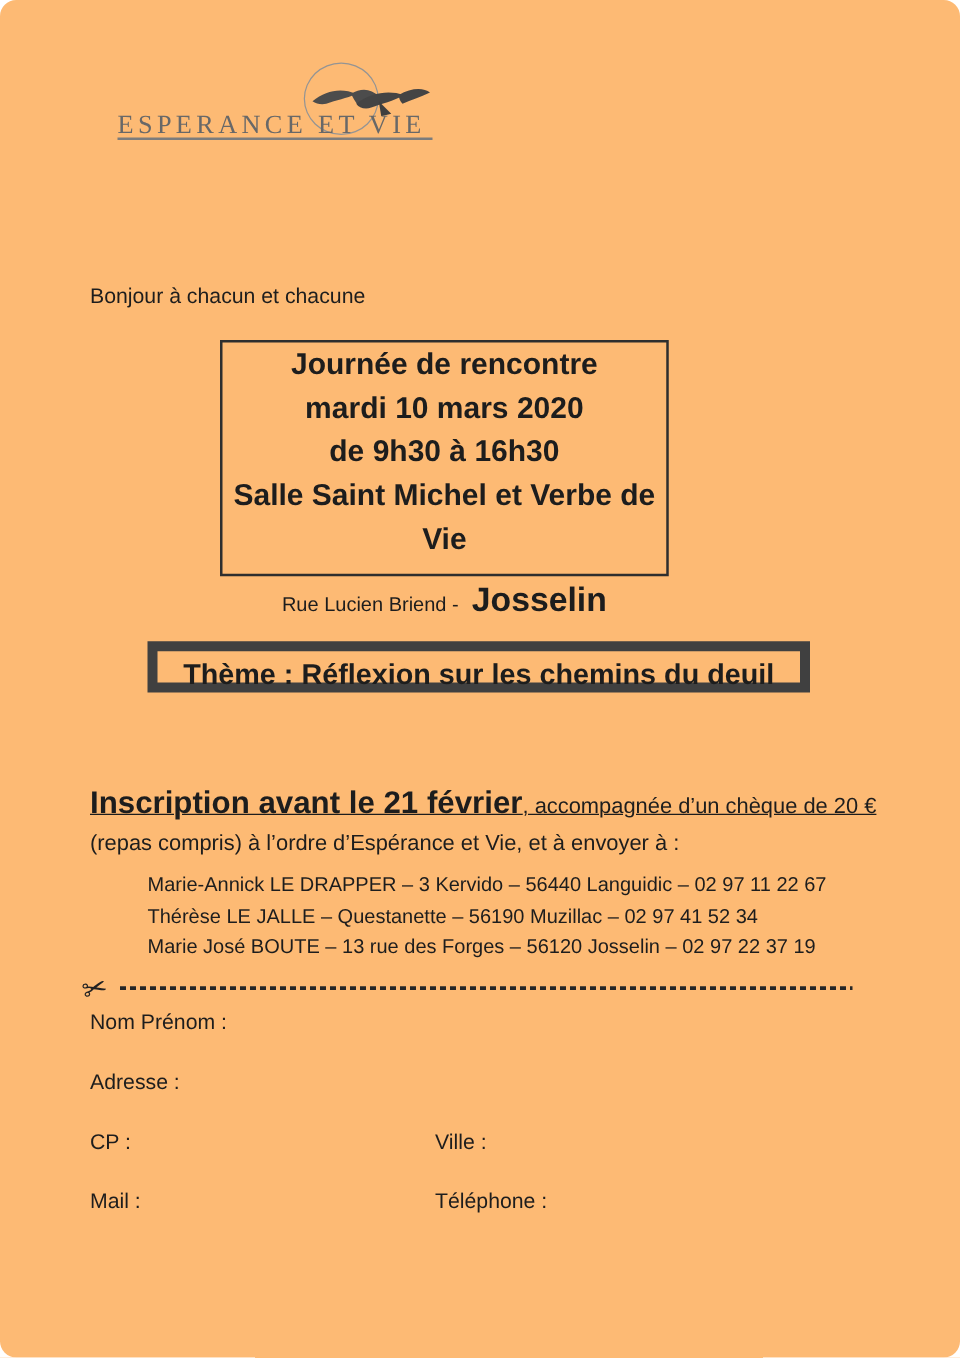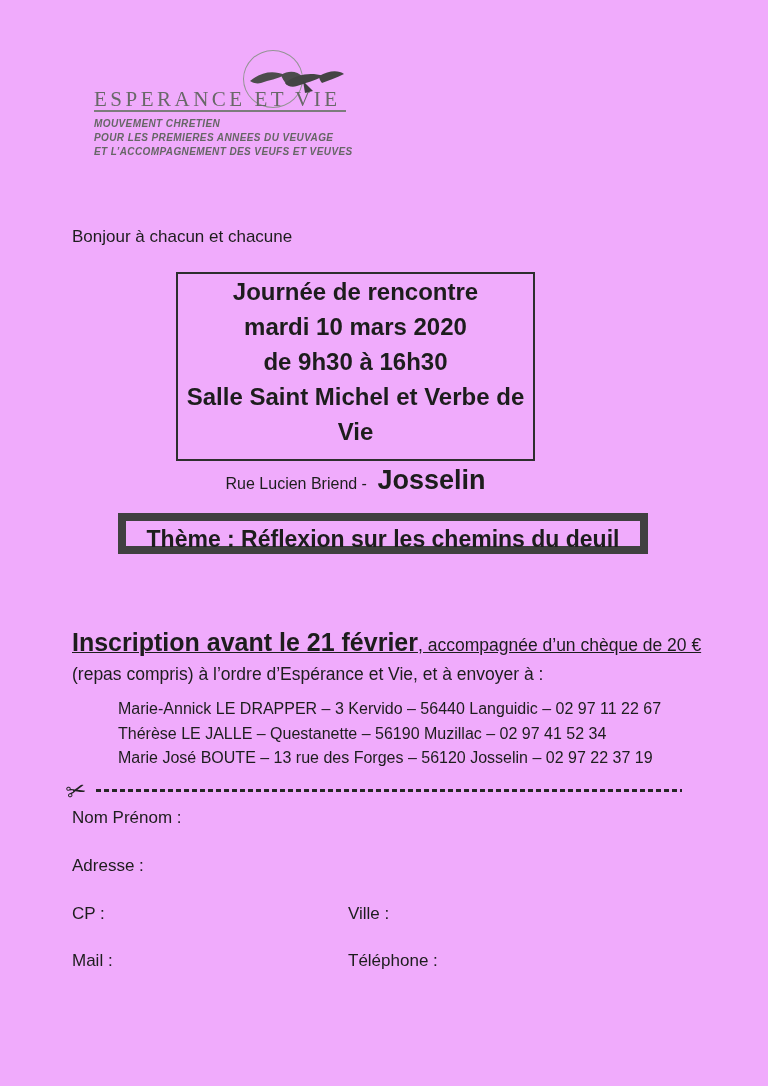--- a/index.html
+++ b/index.html
@@ -1,18 +1,18 @@
 <!DOCTYPE html>
 <html><head>
 <meta charset="utf-8">
 <style>
   html,body{margin:0;padding:0;background:#ffffff;}
   .page{
-    position:relative;width:768px;height:1086px;margin:0 auto;background:#f0abfc;
-    font-family:"Liberation Sans","DejaVu Sans",sans-serif;color:#1d1d1d;overflow:hidden;
+    position:relative;width:768px;height:1086px;margin:0 auto;background:#fdba74;
+    font-family:"Liberation Sans","DejaVu Sans",sans-serif;color:#1d1d1d;overflow:hidden;border-radius:13px;
   }
   
   .logo-circle{position:absolute;left:243px;top:50px;width:58px;height:56px;
     border:1.5px solid #949494;border-radius:50%;}
   .logo-birds{position:absolute;left:241px;top:57px;width:104px;height:40px;}
   .logo-name{position:absolute;left:94px;top:87px;width:300px;
     font-family:"Liberation Serif","DejaVu Serif",serif;font-size:21px;letter-spacing:3.5px;
     color:#686868;white-space:nowrap;}
   .logo-rule{position:absolute;left:94px;top:110px;width:252px;height:2px;background:#7c7c7c;}
   .logo-tagline{position:absolute;left:94px;top:117px;width:320px;
@@ -59,25 +59,20 @@
   <div class="logo-circle"></div>
   <svg class="logo-birds" viewBox="0 0 104 40" xmlns="http://www.w3.org/2000/svg">
     <path fill="#4c4c4c" d="M9 24 C20 15 32 13 44 18 C36 22 28 23 20 26 C16 27 12 26 9 24 Z"></path>
     <path fill="#4c4c4c" d="M40 18 C48 13 56 14 62 20 C56 21 50 24 46 28 C43 24 41 21 40 18 Z"></path>
     <path fill="#444444" d="M44 26 C56 17 70 15 82 19 C74 24 64 26 56 29 C51 31 46 29 44 26 Z"></path>
     <path fill="#444444" d="M78 19 C88 13 98 13 103 17 C95 21 88 23 81 26 C79 24 78 21 78 19 Z"></path>
     <path fill="#3f3f3f" d="M62 24 L72 34 L64 36 Z"></path>
   </svg>
   <div class="logo-name">ESPERANCE ET VIE</div>
   <div class="logo-rule"></div>
-  <div class="logo-tagline">
-    <div>MOUVEMENT CHRETIEN</div>
-    <div>POUR LES PREMIERES ANNEES DU VEUVAGE</div>
-    <div>ET L’ACCOMPAGNEMENT DES VEUFS ET VEUVES</div>
-  </div>
 
   <div class="greeting">Bonjour à chacun et chacune</div>
 
   <div class="event-box">
     <div class="ev-line">Journée de rencontre</div>
     <div class="ev-line">mardi 10 mars 2020</div>
     <div class="ev-line">de 9h30 à 16h30</div>
     <div class="ev-line">Salle Saint Michel et Verbe de Vie</div>
     <div class="ev-last">
       <span class="ev-street">Rue Lucien Briend -</span>

